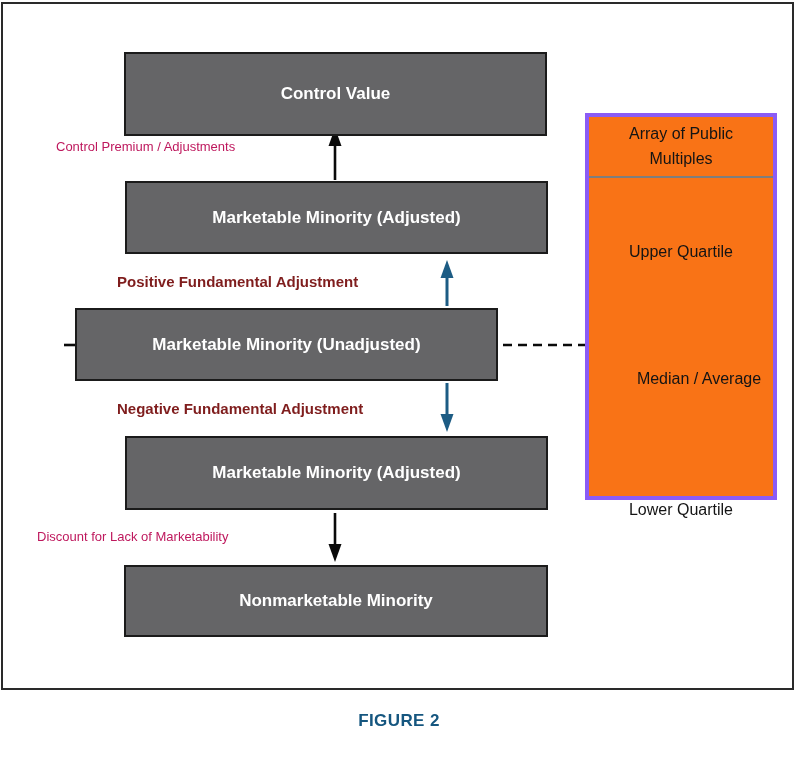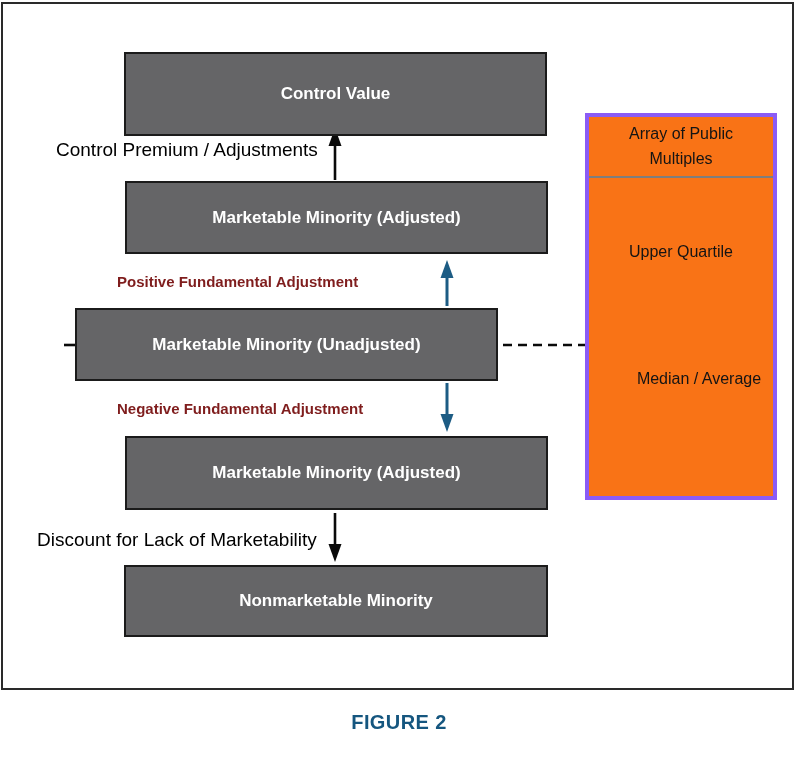--- a/index.html
+++ b/index.html
@@ -25,22 +25,22 @@
     color: #ffffff;
     font-weight: bold;
     font-size: 17px;
     display: flex;
     align-items: center;
     justify-content: center;
     text-align: center;
   }
   .annotation {
     position: absolute;
-    color: #000000;
-    font-size: 19px;
+    color: #be185d;
+    font-size: 13px;
     white-space: nowrap;
   }
   .adjustment-label {
     position: absolute;
     color: #7f1d1d;
     font-weight: bold;
     font-size: 15px;
     white-space: nowrap;
     text-align: left;
   }
@@ -72,21 +72,21 @@
     text-align: center;
     font-size: 16px;
     color: #141414;
     margin-top: 33px;
   }
   .caption {
     position: absolute;
     left: 0; top: 711px;
     width: 798px;
     text-align: center;
-    font-size: 20px;
+    font-size: 17px;
     font-weight: bold;
     color: #15567f;
     letter-spacing: 0.4px;
   }
   svg.overlay {
     position: absolute;
     left: 0; top: 0;
     width: 798px; height: 757px;
     pointer-events: none;
   }
@@ -152,15 +152,16 @@
 <div class="adjustment-label" style="left:117px; top:273px; width:300px;">Positive Fundamental Adjustment</div>
 
 <div class="adjustment-label" style="left:117px; top:400px; width:300px;">Negative Fundamental Adjustment</div>
 
 <div class="annotation" style="left:37px; top:529px;">Discount for Lack of Marketability</div>
 
 <div class="panel">
   <div class="panel-header">Array of Public Multiples</div>
   <div class="panel-row" style="top:93px;">Upper Quartile</div>
   <div class="panel-row" style="top:220px;padding-left:36px;">Median / Average</div>
+  <div class="panel-row" style="top:351px;">Lower Quartile</div>
 </div>
 
 <div class="caption">FIGURE 2</div>
 
 </body></html>

